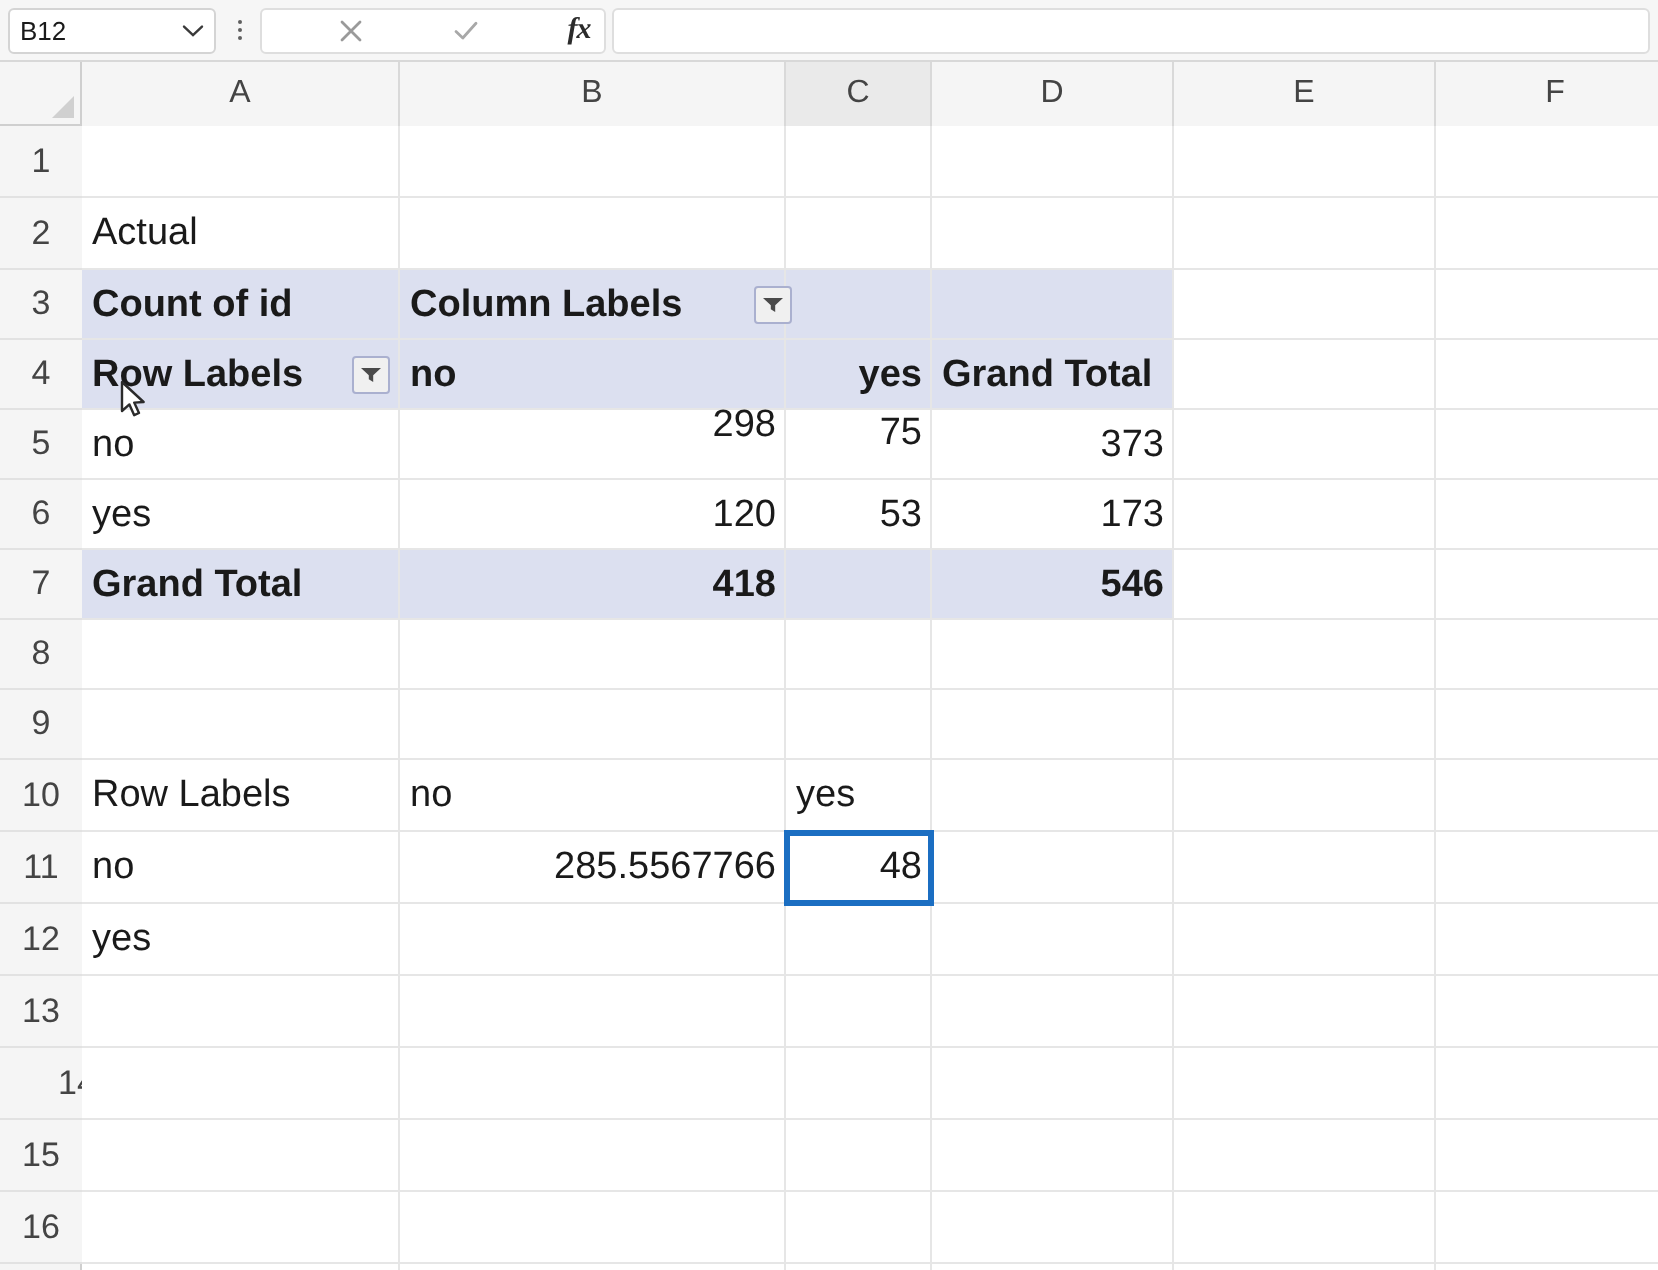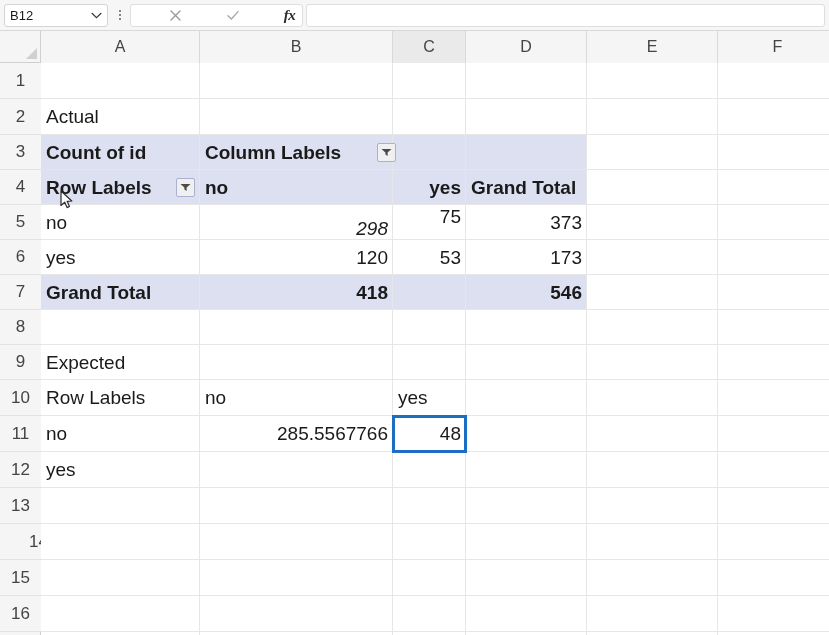--- a/index.html
+++ b/index.html
@@ -303,31 +303,30 @@
       <div class="gl-h" style="top: 532px;"></div>
       <div class="gl-h" style="top: 568px;"></div>
       <div class="cell" style="left: 0px; top: 36px; width: 159px; height: 36px;">Actual</div>
       <div class="cell bold" style="left: 0px; top: 72px; width: 159px; height: 35px;">Count of id</div>
       <div class="cell bold" style="left: 159px; top: 72px; width: 193px; height: 35px;">Column Labels</div>
       <div class="cell bold" style="left: 0px; top: 107px; width: 159px; height: 35px;">Row Labels</div>
       <div class="cell bold" style="left: 159px; top: 107px; width: 193px; height: 35px;">no</div>
       <div class="cell right bold" style="left: 352px; top: 107px; width: 73px; height: 35px;">yes</div>
       <div class="cell bold" style="left: 425px; top: 107px; width: 121px; height: 35px;">Grand Total</div>
       <div class="cell" style="left: 0px; top: 142px; width: 159px; height: 35px;">no</div>
-      <div class="cell right" style="left: 159px; top: 148px; width: 193px; height: 35px; font-style: italic;">298</div>
+      <div class="cell right" style="left: 159px; top: 132px; width: 193px; height: 35px;">298</div>
       <div class="cell right" style="left: 352px; top: 142px; width: 73px; height: 23px;">75</div>
       <div class="cell right" style="left: 425px; top: 142px; width: 121px; height: 35px;">373</div>
       <div class="cell" style="left: 0px; top: 177px; width: 159px; height: 35px;">yes</div>
       <div class="cell right" style="left: 159px; top: 177px; width: 193px; height: 35px;">120</div>
       <div class="cell right" style="left: 352px; top: 177px; width: 73px; height: 35px;">53</div>
       <div class="cell right" style="left: 425px; top: 177px; width: 121px; height: 35px;">173</div>
       <div class="cell bold" style="left: 0px; top: 212px; width: 159px; height: 35px;">Grand Total</div>
       <div class="cell right bold" style="left: 159px; top: 212px; width: 193px; height: 35px;">418</div>
       <div class="cell right bold" style="left: 425px; top: 212px; width: 121px; height: 35px;">546</div>
-      <div class="cell" style="left: 0px; top: 282px; width: 159px; height: 35px;">Expected</div>
       <div class="cell" style="left: 0px; top: 317px; width: 159px; height: 36px;">Row Labels</div>
       <div class="cell" style="left: 159px; top: 317px; width: 193px; height: 36px;">no</div>
       <div class="cell" style="left: 352px; top: 317px; width: 73px; height: 36px;">yes</div>
       <div class="cell" style="left: 0px; top: 353px; width: 159px; height: 36px;">no</div>
       <div class="cell right" style="left: 159px; top: 353px; width: 193px; height: 36px;">285.5567766</div>
       <div class="cell right" style="left: 352px; top: 353px; width: 73px; height: 36px;">48</div>
       <div class="cell" style="left: 0px; top: 389px; width: 159px; height: 36px;">yes</div>
       <div class="pivot-filter" style="left: 336px; top: 80px;">
         <svg width="11" height="9" viewBox="0 0 11 9">
           <path d="M0.5 1h10L6.6 4.6V8L4.4 6.6V4.6z" fill="#4a4a4a"></path>

